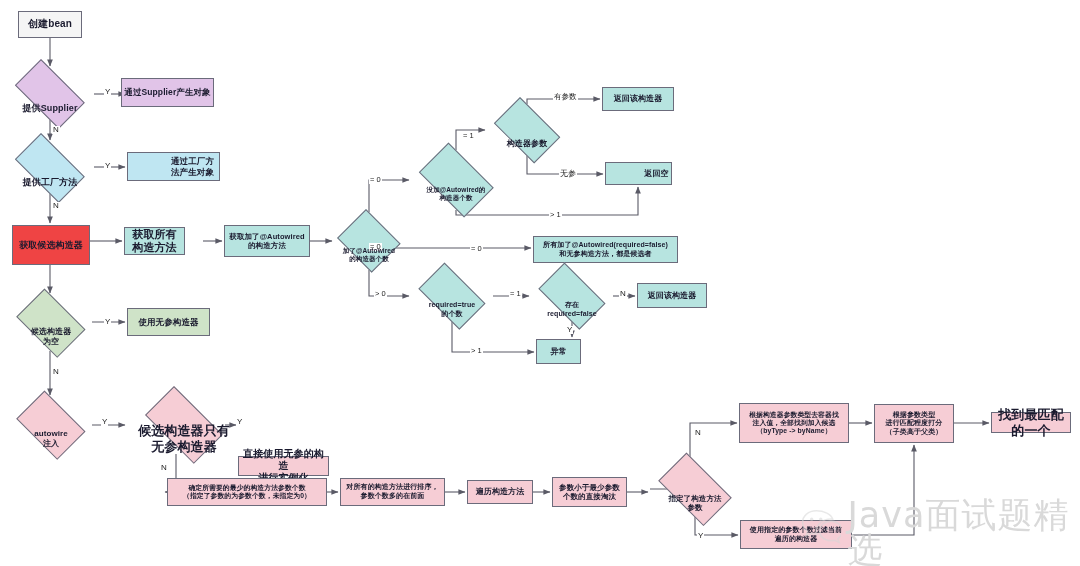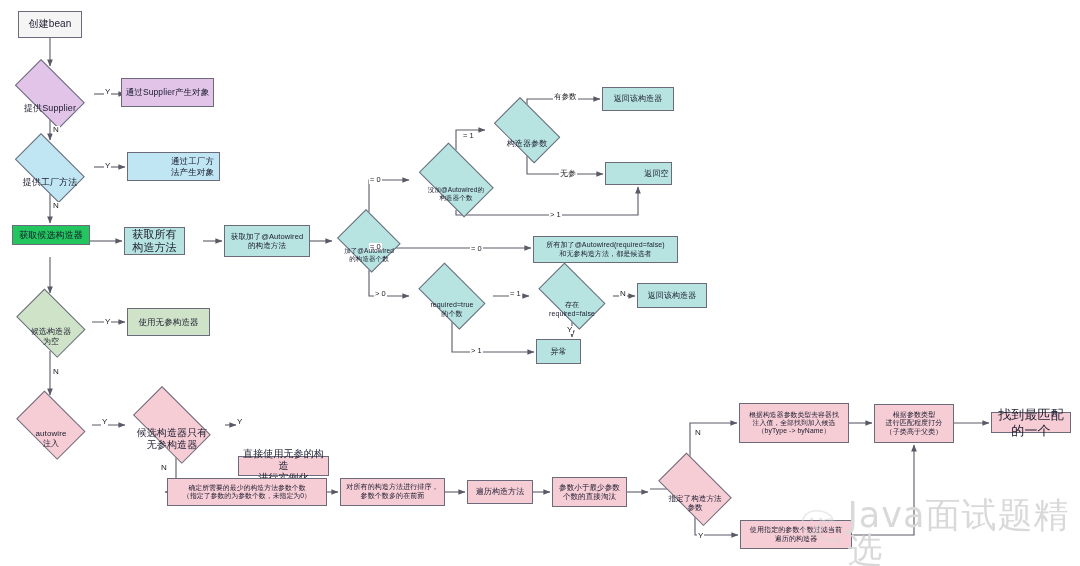--- a/index.html
+++ b/index.html
@@ -28,20 +28,21 @@
   .node {
     position: absolute;
     box-sizing: border-box;
     display: flex;
     align-items: center;
     justify-content: center;
     text-align: center;
     line-height: 1.22;
     color: #1a1a2e;
     letter-spacing: 0.1px;
+    font-weight: bold;
   }
   .node.rect {
     border: 1px solid #6b6b7b;
   }
   .node .lbl {
     display: block;
     padding: 0 2px;
     white-space: pre-line;
   }
   
@@ -192,21 +193,21 @@
       <div class="node rect" style="left: 121px; top: 78px; width: 93px; height: 29px; font-size: 8.5px; background: rgb(225, 196, 232); border-color: rgb(107, 107, 123);">
         <span class="lbl">通过Supplier产生对象</span>
       </div>
       <div class="node diamond" style="left: 6px; top: 142px; width: 88px; height: 52px; font-size: 9px;">
         <span class="dshape" style="background: rgb(191, 230, 242); border-color: rgb(107, 107, 123);"></span>
         <span class="lbl">提供工厂方法</span>
       </div>
       <div class="node rect" style="left: 127px; top: 152px; width: 93px; height: 29px; font-size: 8.5px; background: rgb(191, 230, 242); border-color: rgb(107, 107, 123); padding-left: 38px;">
         <span class="lbl">通过工厂方法产生对象</span>
       </div>
-      <div class="node rect" style="left: 12px; top: 225px; width: 78px; height: 20px; font-size: 9px; background: #22c55e; border-color: rgb(107, 107, 123);">
+      <div class="node rect" style="left: 12px; top: 225px; width: 78px; height: 40px; font-size: 9px; background: #ef4444; border-color: rgb(107, 107, 123);">
         <span class="lbl">获取候选构造器</span>
       </div>
       <div class="node rect" style="left: 124px; top: 227px; width: 61px; height: 28px; font-size: 11px; background: rgb(183, 228, 224); border-color: rgb(107, 107, 123);">
         <span class="lbl">获取所有构造方法</span>
       </div>
       <div class="node rect" style="left: 224px; top: 225px; width: 86px; height: 32px; font-size: 7.5px; background: rgb(183, 228, 224); border-color: rgb(107, 107, 123);">
         <span class="lbl">获取加了@Autowired
 的构造方法</span>
       </div>
       <div class="node diamond" style="left: 334px; top: 212px; width: 70px; height: 58px; font-size: 6.5px;">
@@ -255,21 +256,21 @@
       <div class="node diamond" style="left: 10px; top: 295px; width: 82px; height: 56px; font-size: 8px;">
         <span class="dshape" style="background: rgb(207, 227, 200); border-color: rgb(107, 107, 123);"></span>
         <span class="lbl">候选构造器
 为空</span>
       </div>
       <div class="node diamond" style="left: 10px; top: 397px; width: 82px; height: 56px; font-size: 8px;">
         <span class="dshape" style="background: rgb(246, 205, 213); border-color: rgb(107, 107, 123);"></span>
         <span class="lbl">autowire
 注入</span>
       </div>
-      <div class="node diamond" style="left: 123px; top: 396px; width: 98px; height: 58px; font-size: 10px; align-items: center;">
+      <div class="node diamond" style="left: 135px; top: 396px; width: 98px; height: 58px; font-size: 13px; align-items: center;">
         <span class="dshape" style="background: rgb(246, 205, 213); border-color: rgb(107, 107, 123);"></span>
         <span class="lbl">候选构造器只有
 无参构造器</span>
       </div>
       <div class="node rect" style="left: 238px; top: 408px; width: 91px; height: 20px; font-size: 10px; background: rgb(246, 205, 213); border-color: rgb(107, 107, 123); margin-top: 48px;">
         <span class="lbl">直接使用无参的构造
 进行实例化</span>
       </div>
       <div class="node rect" style="left: 167px; top: 478px; width: 160px; height: 28px; font-size: 6.8px; background: rgb(246, 205, 213); border-color: rgb(107, 107, 123);">
         <span class="lbl">确定所需要的最少的构造方法参数个数

